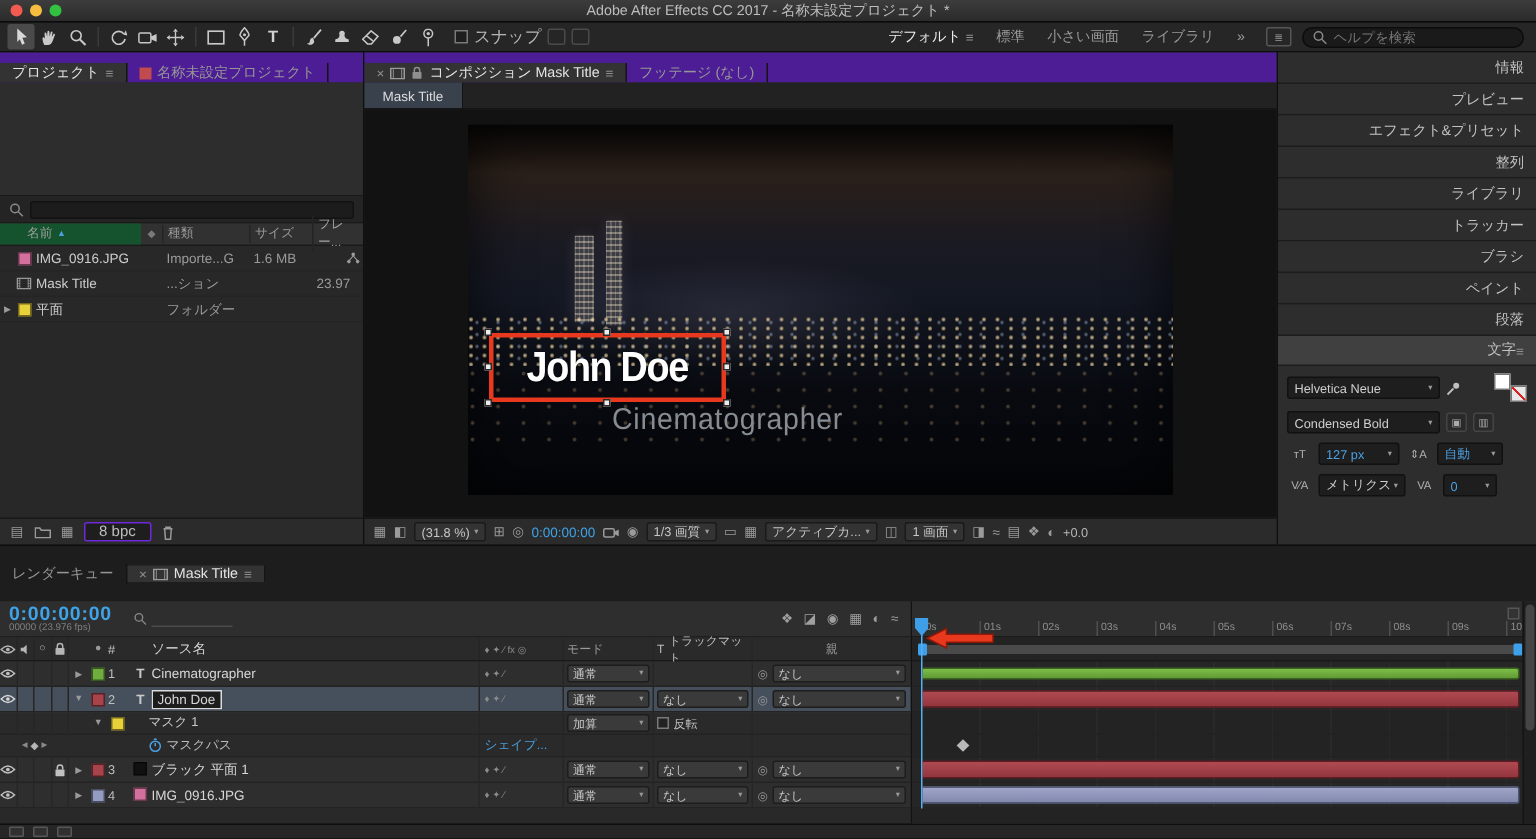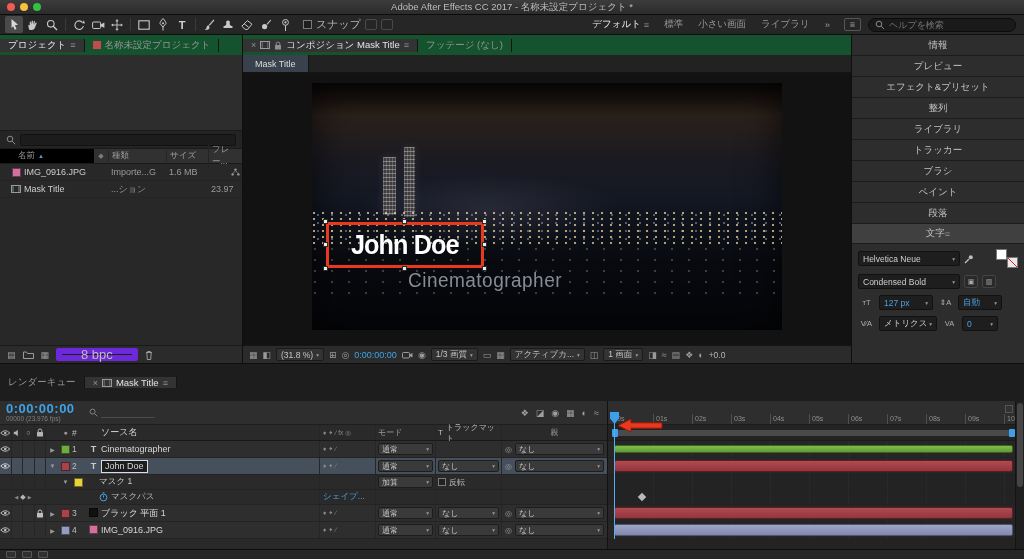--- a/index.html
+++ b/index.html
@@ -27,49 +27,49 @@
 .spacer{flex:1}
 .wsbtn{width:17px;height:13px;border:1px solid #565656;border-radius:2px;margin:0 6px;display:flex;align-items:center;justify-content:center;color:#9a9a9a;font-size:7px;flex:none}
 .search{width:148px;height:14px;background:#1a1a1a;border:1px solid #0c0c0c;border-radius:8px;display:flex;align-items:center;padding:0 6px;gap:4px;margin-right:3px;flex:none}
 .search input{flex:1;background:none;border:none;outline:none;color:#8a8a8a;font-size:9px;min-width:0}
 
 .main{flex:1;display:flex;gap:1px;background:#0f0f0f;min-height:0}
 .panel{background:#282828;display:flex;flex-direction:column;min-width:0}
 .lpanel{width:242px;flex:none}
 .cpanel{flex:1}
 .rpanel{width:172px;flex:none;background:#262626}
-.ptabs{height:20px;flex:none;background:#14532d;display:flex;align-items:center;overflow:hidden}
+.ptabs{height:20px;flex:none;background:#4c1d95;display:flex;align-items:flex-end;overflow:hidden}
 .ptab{display:flex;align-items:center;gap:4px;padding:0 8px;color:#969696;font-size:9.5px;white-space:nowrap;border-right:1px solid #141414}
 .ptab.active{background:#333;color:#e4e4e4}
 .chip{width:8px;height:8px;flex:none}
 .chip2{width:9px;height:9px;flex:none;border:1px solid rgba(0,0,0,.5)}
 .xico{color:#8f8f8f;font-size:9px}
 
 .pvarea{height:76px;flex:none;background:#2d2d2d;border-bottom:1px solid #1a1a1a}
 .psearch{height:18px;flex:none;display:flex;align-items:center;gap:4px;padding:0 6px;background:#242424;border-bottom:1px solid #1a1a1a}
 .psline{flex:1;height:12px;background:#1c1c1c;border:1px solid #121212;border-radius:2px;color:#888;font-size:8px;outline:none;padding:0 3px}
 .phead{height:15px;flex:none;display:flex;align-items:center;background:#313131;border-bottom:1px solid #1a1a1a;color:#9e9e9e;font-size:8.5px}
-.ph-name{width:94px;height:100%;padding-left:18px;display:flex;align-items:center;gap:3px;background:#000000}
+.ph-name{width:94px;height:100%;padding-left:18px;display:flex;align-items:center;gap:3px;background:#14532d}
 .sortarr{color:#4ba0e0;font-size:6px}
 .ph-tag{width:14px;text-align:center;color:#7a7a7a;font-size:7px}
 .ph-type{width:58px;border-left:1px solid #242424;padding-left:3px}
 .ph-size{width:42px;border-left:1px solid #242424;padding-left:3px}
 .ph-frame{flex:1;border-left:1px solid #242424;padding-left:3px}
 .prow{height:17px;flex:none;display:flex;align-items:center;font-size:9px;color:#cdcdcd;border-bottom:1px solid #242424}
 .pr-exp{width:10px;text-align:center;color:#9a9a9a;font-size:6px}
 .pr-ico{width:12px;display:flex;justify-content:center;flex:none}
 .pr-name{width:72px;overflow:hidden;white-space:nowrap;padding-left:2px}
 .pr-tag{width:14px}
 .pr-type{width:58px;color:#9a9a9a;overflow:hidden;white-space:nowrap;padding-left:3px}
 .pr-size{width:42px;color:#9a9a9a;padding-left:3px;white-space:nowrap}
 .pr-frame{flex:1;color:#9a9a9a;padding-left:3px;white-space:nowrap}
 .pr-net{width:14px;display:flex;justify-content:center}
 .pfill{flex:1}
 .pfoot{height:18px;flex:none;background:#2b2b2b;border-top:1px solid #191919;display:flex;align-items:center;gap:7px;padding:0 7px}
-.bpc{height:13px;background:#1e1e1e;border:6px solid #6d28d9;border-radius:2px;padding:0 19px;display:flex;align-items:center;color:#bdbdbd;font-size:13px;white-space:nowrap}
+.bpc{height:13px;background:#1e1e1e;border:1px solid #6d28d9;border-radius:2px;padding:0 9px;display:flex;align-items:center;color:#bdbdbd;font-size:10px;white-space:nowrap}
 .fico{color:#9a9a9a;display:flex;align-items:center;font-size:9px}
 
 .vtabs{height:18px;flex:none;background:#222;display:flex;border-bottom:1px solid #141414}
 .vtab{padding:0 12px;display:flex;align-items:center;background:#39414c;color:#dcdcdc;font-size:9px;border-right:1px solid #141414}
 .stage{flex:1;background:#121212;position:relative;overflow:hidden;min-height:0}
 .video{position:absolute;left:50%;top:10px;transform:translateX(-50%);width:470px;height:247px;overflow:hidden;background:linear-gradient(180deg,#0a0908 0%,#1b1410 7%,#2b211b 13%,#251e1d 20%,#1a1a22 32%,#141823 46%,#0e1119 58%,#080a10 72%,#050609 100%);box-shadow:inset 0 0 40px rgba(0,0,0,.7)}
 .glow{position:absolute;left:10%;top:36%;width:55%;height:30%;background:radial-gradient(ellipse,rgba(150,140,170,.16),transparent 70%)}
 .skyband{position:absolute;left:0;right:0;top:52%;height:13%;background-image:radial-gradient(circle at 2px 2px,rgba(255,226,170,.8) .8px,transparent 1.6px),radial-gradient(circle at 6px 4px,rgba(190,215,255,.45) .7px,transparent 1.5px);background-size:9px 6px,14px 8px;opacity:.85}
 .groundband{position:absolute;left:0;right:0;top:66%;height:22%;background-image:radial-gradient(circle at 3px 3px,rgba(255,210,150,.5) .8px,transparent 1.6px);background-size:17px 11px;opacity:.5}
 .tower{position:absolute;background-color:#3c3c44;background-image:repeating-linear-gradient(180deg,rgba(255,240,205,.35) 0 1px,transparent 1px 4px),repeating-linear-gradient(90deg,rgba(255,240,205,.2) 0 1px,transparent 1px 3px);border-radius:1px;box-shadow:0 0 10px rgba(190,185,225,.12)}
@@ -81,21 +81,21 @@
 .h-tl{left:-6px;top:-6px}.h-tc{left:50%;margin-left:-3px;top:-6px}.h-tr{right:-6px;top:-6px}
 .h-ml{left:-6px;top:50%;margin-top:-3px}.h-mr{right:-6px;top:50%;margin-top:-3px}
 .h-bl{left:-6px;bottom:-6px}.h-bc{left:50%;margin-left:-3px;bottom:-6px}.h-br{right:-6px;bottom:-6px}
 .subt{position:absolute;left:92px;top:186px;color:#878c92;font-size:20px;letter-spacing:.5px;transform:scaleX(.95);white-space:nowrap}
 .cfoot{height:18px;flex:none;background:#2b2b2b;border-top:1px solid #151515;display:flex;align-items:center;gap:5px;padding:0 6px;font-size:8.5px;color:#b5b5b5;overflow:hidden}
 .dd{height:13px;background:#333;border:1px solid #1a1a1a;border-radius:2px;display:inline-flex;align-items:center;gap:3px;padding:0 4px;color:#c6c6c6;white-space:nowrap;flex:none}
 .chev{font-size:5.5px;color:#9a9a9a}
 .ctime{color:#3fa3e8;font-size:9px;white-space:nowrap}
 .cico{color:#9a9a9a;display:flex;align-items:center;flex:none;font-size:9px}
 
-.rhead{height:21px;flex:none;background:#2d2d2d;border-bottom:1px solid #1c1c1c;display:flex;align-items:center;justify-content:center;padding:0 8px;color:#c2c2c2;font-size:9.5px}
+.rhead{height:21px;flex:none;background:#2d2d2d;border-bottom:1px solid #1c1c1c;display:flex;align-items:center;justify-content:flex-end;padding:0 8px;color:#c2c2c2;font-size:9.5px}
 .rhead.chr{height:20px;background:#404040}
 .charbody{flex:1;background:#2d2d2d;padding:5px 6px;display:flex;flex-direction:column;gap:6px;min-height:0}
 .crow{display:flex;align-items:center;gap:4px}
 .cdd{height:15px;background:#1e1e1e;border:1px solid #111;border-radius:2px;display:flex;align-items:center;justify-content:space-between;padding:0 4px;color:#cfcfcf;font-size:8.5px;white-space:nowrap;overflow:hidden}
 .blue{color:#4ba0e0}
 .cicon{color:#b0b0b0;font-size:7.5px;flex:none;width:17px;text-align:center;white-space:nowrap}
 .swg{position:relative;width:22px;height:19px;flex:none;margin-left:auto}
 .swg .back{position:absolute;right:0;bottom:0;width:11px;height:11px;background:#e8e8e8;border:1px solid #777}
 .swg .back:after{content:"";position:absolute;left:0;top:0;right:0;bottom:0;background:linear-gradient(45deg,transparent 45%,#d22 45%,#d22 55%,transparent 55%)}
 .swg .front{position:absolute;left:0;top:0;width:11px;height:11px;background:#fff;border:1px solid #777}
@@ -346,20 +346,31 @@
               <path d="M2.2.5v7M7.8.5v7" stroke="#9a9a9a" stroke-width=".6"></path>
               <path d="M.5 2.3h1.7M.5 4h1.7M.5 5.7h1.7M7.8 2.3h1.7M7.8 4h1.7M7.8 5.7h1.7" stroke="#9a9a9a" stroke-width=".5"></path>
             </svg>
           </span>
         <span class="pr-name">Mask Title</span>
         <span class="pr-tag"></span>
         <span class="pr-type">...ション</span>
         <span class="pr-size"></span>
         <span class="pr-frame">23.97</span>
       </div>
+      <div class="prow">
+        <span class="pr-exp">▶</span>
+        <span class="pr-ico">
+            <span class="chip2" style="background:#e8d23c"></span>
+          </span>
+        <span class="pr-name">平面</span>
+        <span class="pr-tag"></span>
+        <span class="pr-type">フォルダー</span>
+        <span class="pr-size"></span>
+        <span class="pr-frame"></span>
+      </div>
       <div class="pfill"></div>
       <div class="pfoot">
         <span class="fico">▤</span>
         <span class="fico">
             <svg width="11" height="9" viewBox="0 0 11 9">
               <path d="M.5 2h3l1 1.5h6V8.5H.5z" fill="none" stroke="#9a9a9a"></path>
             </svg>
           </span>
         <span class="fico">▦</span>
         <span class="bpc">8 bpc</span>

